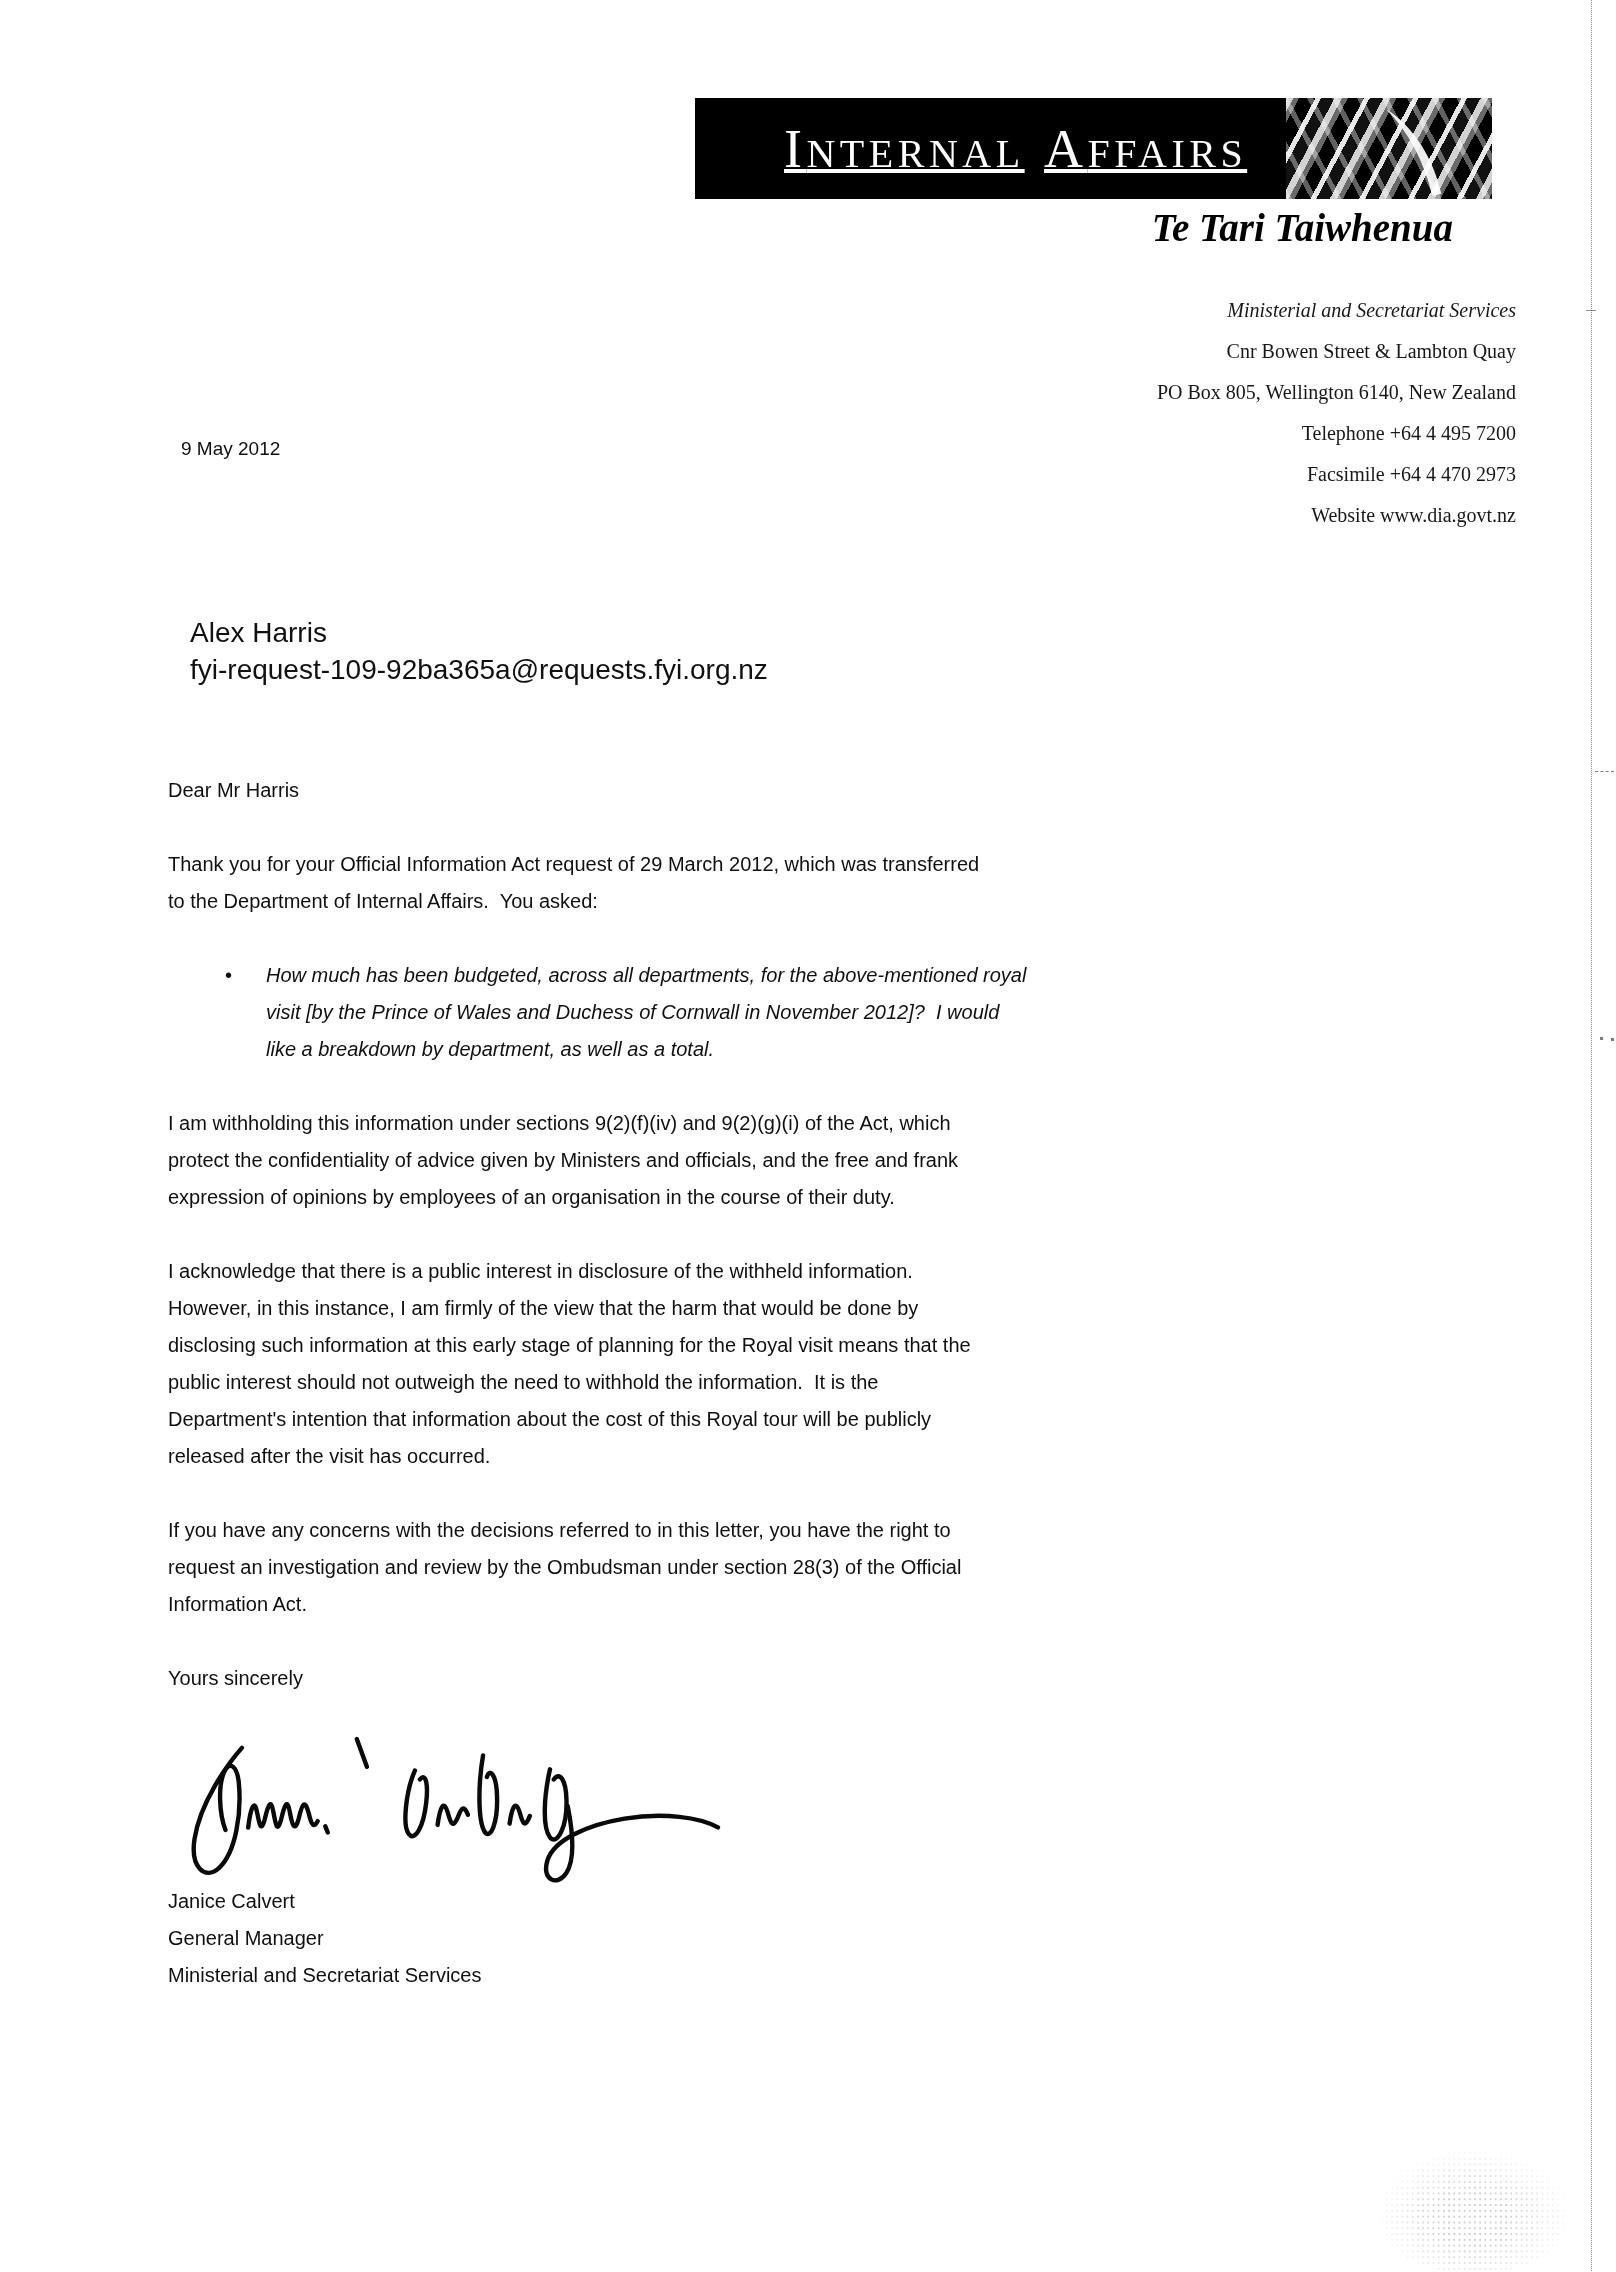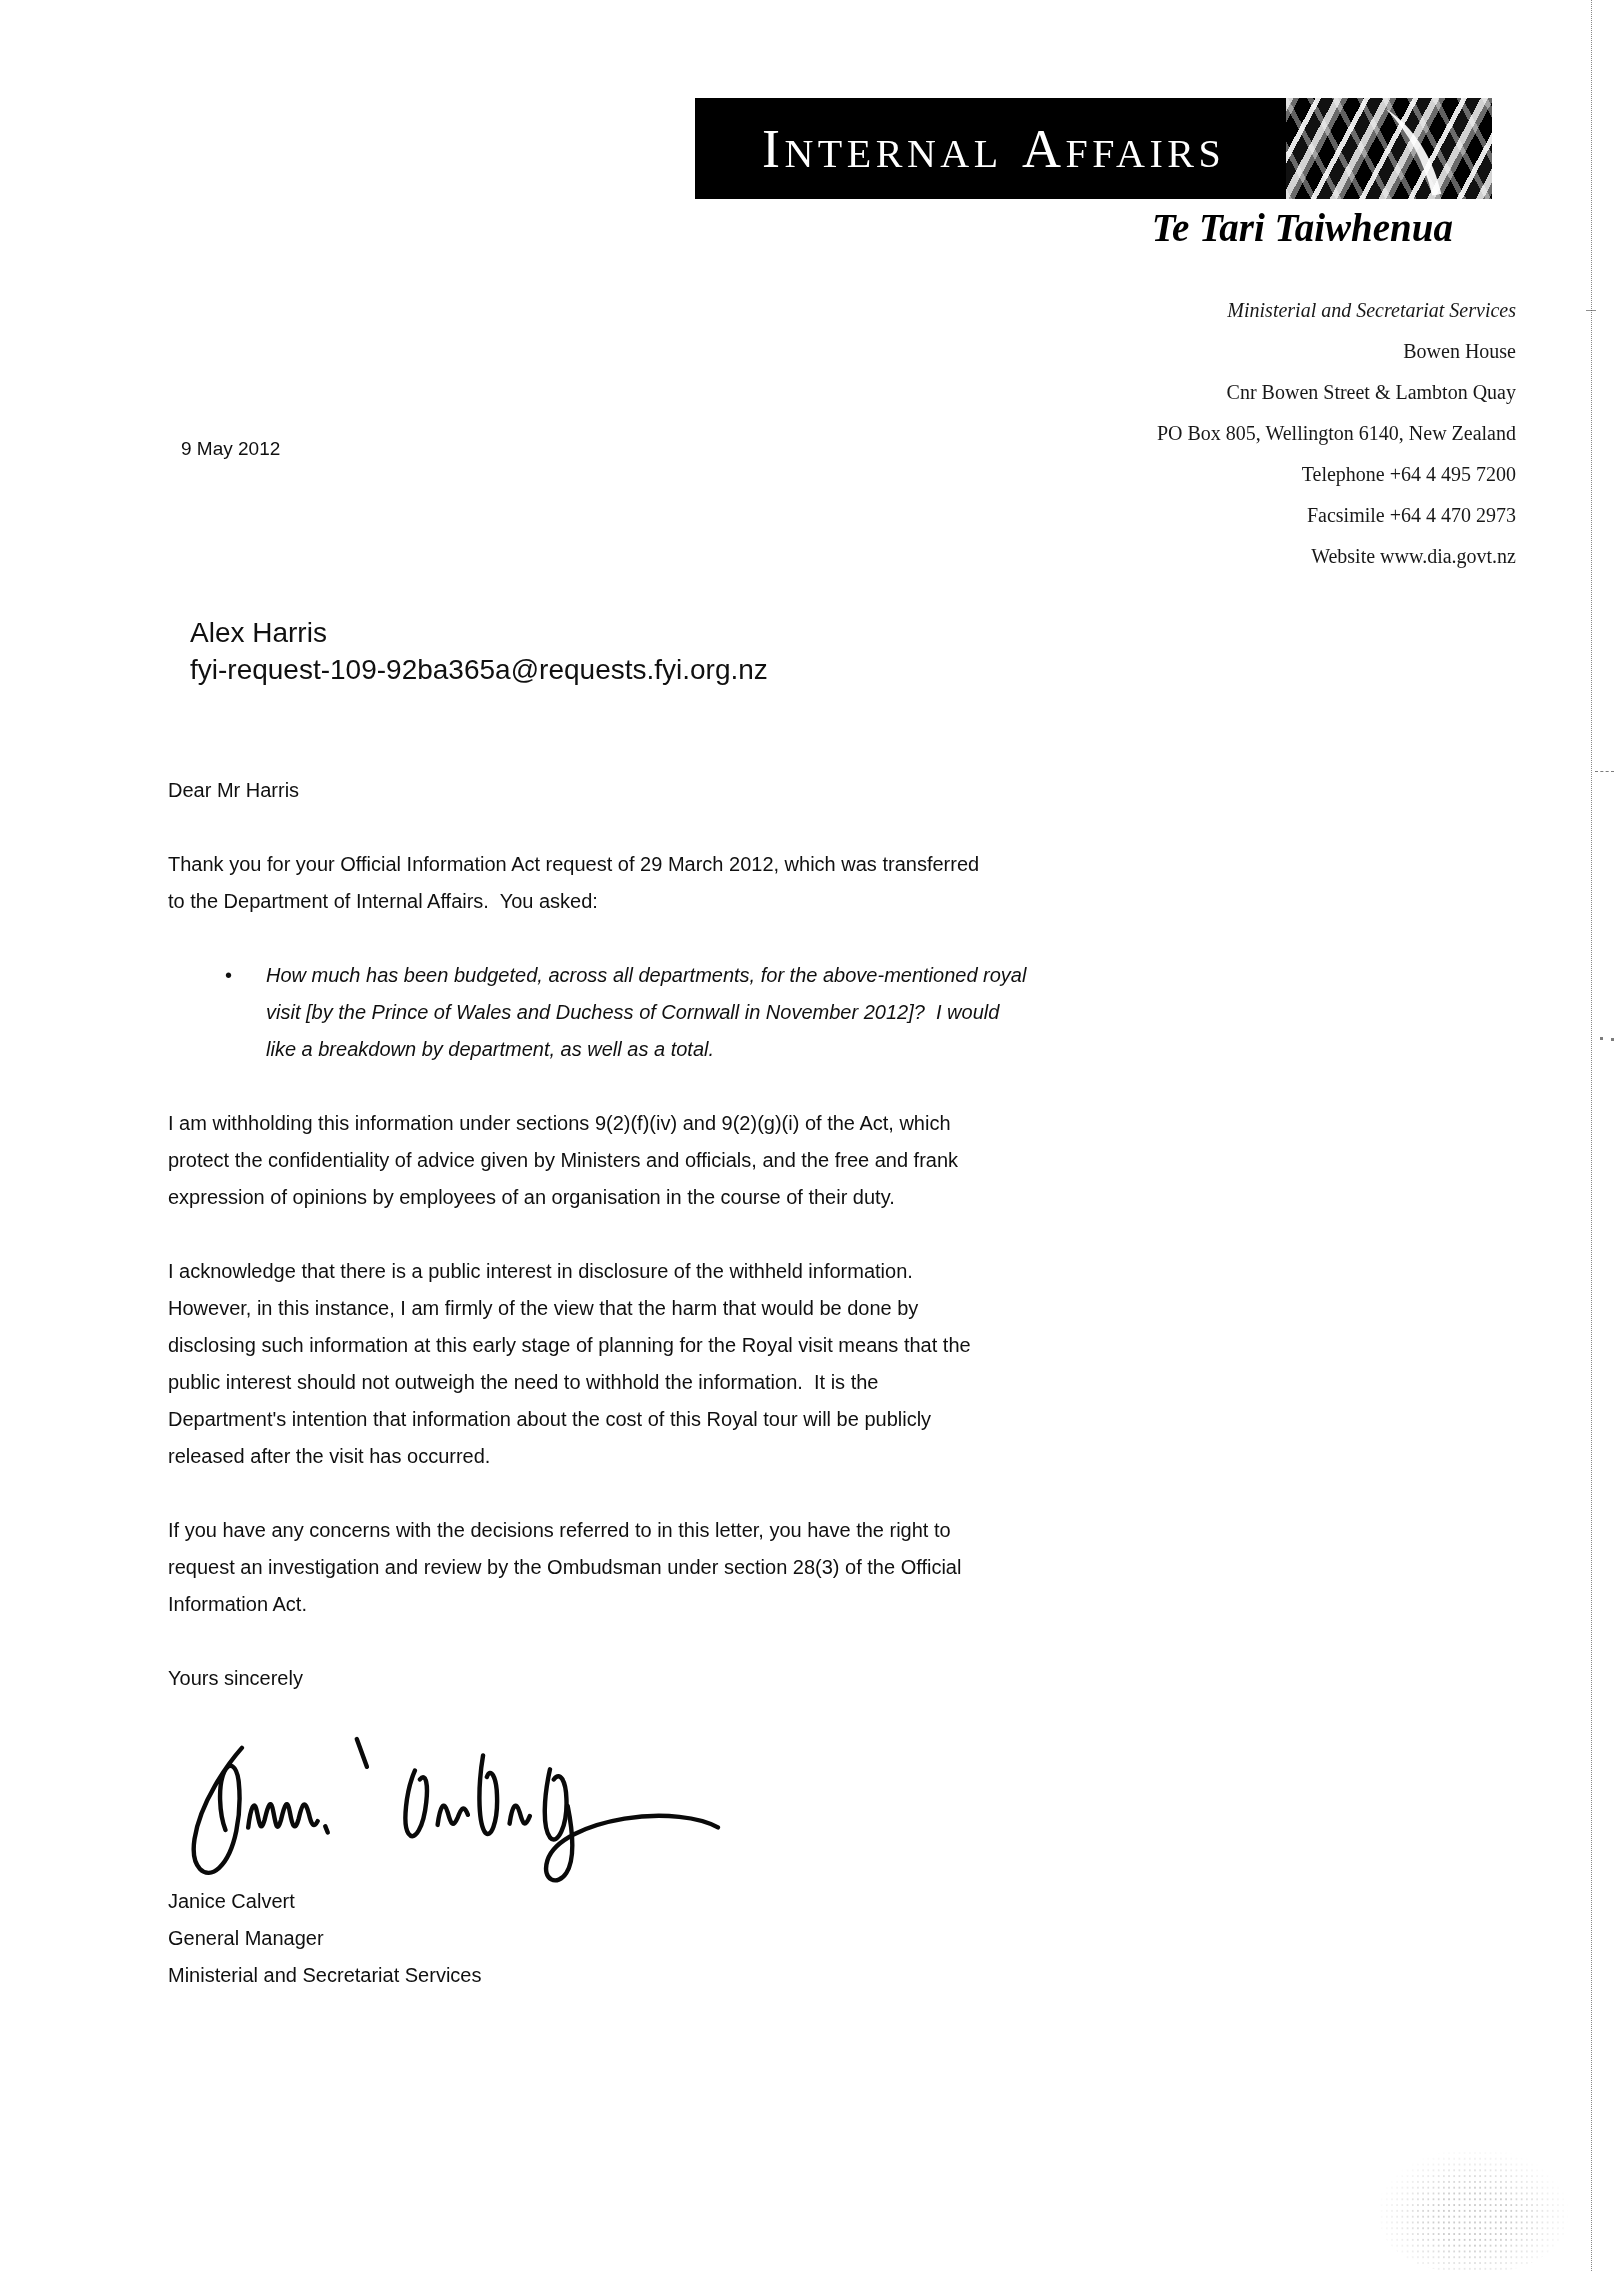--- a/index.html
+++ b/index.html
@@ -2,22 +2,22 @@
 <html style="font-size:10.4px"><head>
 <meta charset="utf-8">
 <style>
   html,body{margin:0;padding:0;background:#e8e8e8;}
   .page{position:relative;width:1617px;height:2273px;background:#ffffff;overflow:hidden;
         font-family:"Liberation Sans",sans-serif;color:#101010;}
 
   
   .banner{position:absolute;left:695px;top:98px;width:797px;height:101px;background:#000;
           display:flex;align-items:center;}
-  .banner-text{position:relative;z-index:2;padding-left:67px;color:#fff;white-space:nowrap;
-               font-family:"Liberation Serif",serif;font-size:40px;letter-spacing:4.5px;}
+  .banner-text{position:relative;z-index:2;padding-left:89px;color:#fff;white-space:nowrap;
+               font-family:"Liberation Serif",serif;font-size:40px;letter-spacing:4.5px;text-decoration:underline;}
   .logo-initial{font-size:54px;}
   .logo-rest-gap{margin-right:19.4px;}
   .banner-pattern{position:absolute;right:0;top:0;width:206px;height:100%;overflow:hidden;
      background:
        repeating-linear-gradient(118deg,#d2d2d2 0 6.5px,#6a6a6a 6.5px 11.7px,#000 11.7px 26px,#e6e6e6 26px 31px,#111 31px 43px);}
   .banner-pattern::after{content:"";position:absolute;inset:0;
      background:repeating-linear-gradient(62deg,rgba(255,255,255,.38) 0 5.2px,rgba(0,0,0,0) 5.2px 22px);}
   .swoosh{position:absolute;right:44px;top:2.6px;z-index:3;}
 
   .maori-name{position:absolute;left:695px;top:205px;width:758px;text-align:right;
@@ -64,21 +64,20 @@
     <div class="banner-pattern">
       <svg class="swoosh" width="78" height="97" viewBox="0 0 120 150">
         <path d="M96 146 C 84 96, 60 48, 24 12 C 68 40, 98 90, 110 144 Z" fill="#ffffff" opacity="0.92"></path>
       </svg>
     </div>
   </div>
   <div class="maori-name">Te Tari Taiwhenua</div>
 
   <div class="contact">
     <div class="contact-unit">Ministerial and Secretariat Services</div>
-    <div>Bowen House</div>
     <div>Cnr Bowen Street &amp; Lambton Quay</div>
     <div>PO Box 805, Wellington 6140, New Zealand</div>
     <div>Telephone +64 4 495 7200</div>
     <div>Facsimile +64 4 470 2973</div>
     <div>Website www.dia.govt.nz</div>
   </div>
 
   <div class="date">9 May 2012</div>
   <div class="recipient">
     <div>Alex Harris</div>

